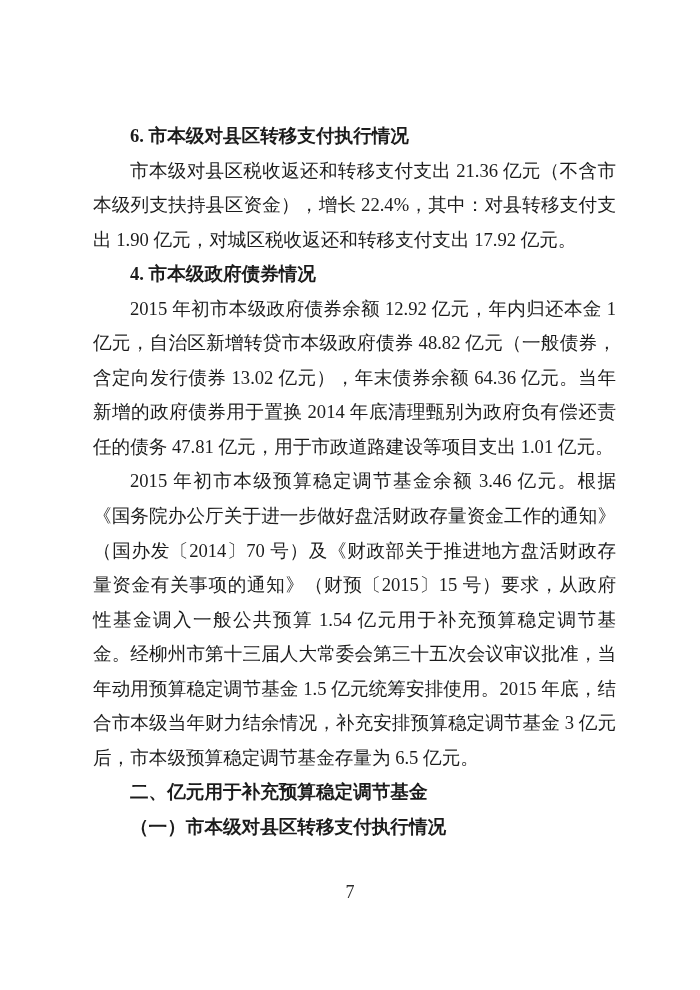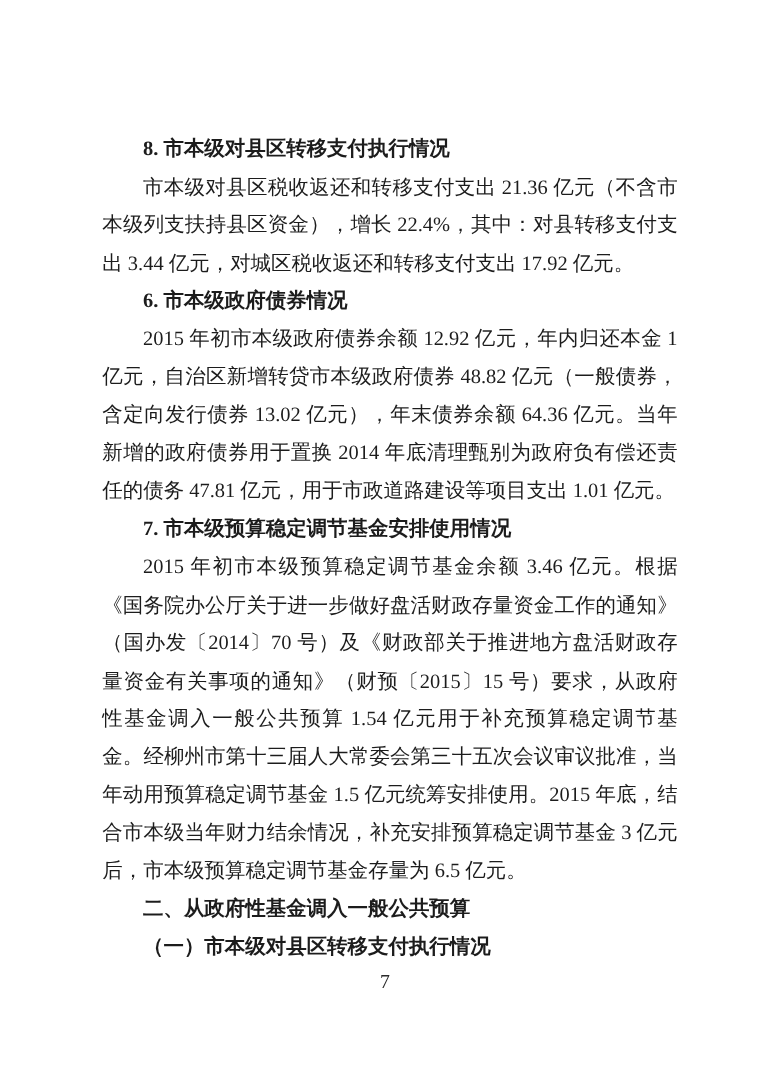--- a/index.html
+++ b/index.html
@@ -46,33 +46,32 @@
     color: #2a2a2a;
   }
 </style>
 </head>
 <body>
 
 <div class="page">
 
   <div class="doc-body">
 
-    <p class="heading-l3">8. 市本级对县区转移支付执行情况</p>
+    <p class="heading-l3">6. 市本级对县区转移支付执行情况</p>
 
-    <p class="paragraph">市本级对县区税收返还和转移支付支出 21.36 亿元（不含市本级列支扶持县区资金），增长 22.4%，其中：对县转移支付支出 3.44 亿元，对城区税收返还和转移支付支出 17.92 亿元。</p>
+    <p class="paragraph">市本级对县区税收返还和转移支付支出 21.36 亿元（不含市本级列支扶持县区资金），增长 22.4%，其中：对县转移支付支出 1.90 亿元，对城区税收返还和转移支付支出 17.92 亿元。</p>
 
-    <p class="heading-l3">6. 市本级政府债券情况</p>
+    <p class="heading-l3">4. 市本级政府债券情况</p>
 
     <p class="paragraph">2015 年初市本级政府债券余额 12.92 亿元，年内归还本金 1 亿元，自治区新增转贷市本级政府债券 48.82 亿元（一般债券，含定向发行债券 13.02 亿元），年末债券余额 64.36 亿元。当年新增的政府债券用于置换 2014 年底清理甄别为政府负有偿还责任的债务 47.81 亿元，用于市政道路建设等项目支出 1.01 亿元。</p>
 
-    <p class="heading-l3">7. 市本级预算稳定调节基金安排使用情况</p>
 
     <p class="paragraph">2015 年初市本级预算稳定调节基金余额 3.46 亿元。根据《国务院办公厅关于进一步做好盘活财政存量资金工作的通知》（国办发〔2014〕70 号）及《财政部关于推进地方盘活财政存量资金有关事项的通知》（财预〔2015〕15 号）要求，从政府性基金调入一般公共预算 1.54 亿元用于补充预算稳定调节基金。经柳州市第十三届人大常委会第三十五次会议审议批准，当年动用预算稳定调节基金 1.5 亿元统筹安排使用。2015 年底，结合市本级当年财力结余情况，补充安排预算稳定调节基金 3 亿元后，市本级预算稳定调节基金存量为 6.5 亿元。</p>
 
-    <p class="heading-l1">二、从政府性基金调入一般公共预算</p>
+    <p class="heading-l1">二、亿元用于补充预算稳定调节基金</p>
 
     <p class="heading-l2">（一）市本级对县区转移支付执行情况</p>
 
   </div>
 
   <div class="page-number">7</div>
 
 </div>
 
 </body></html>

